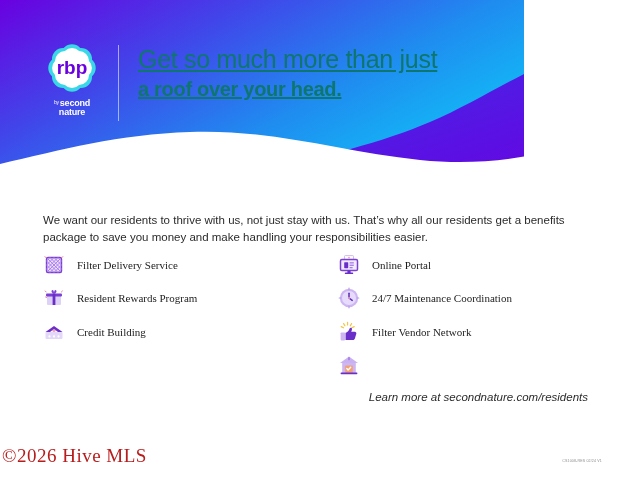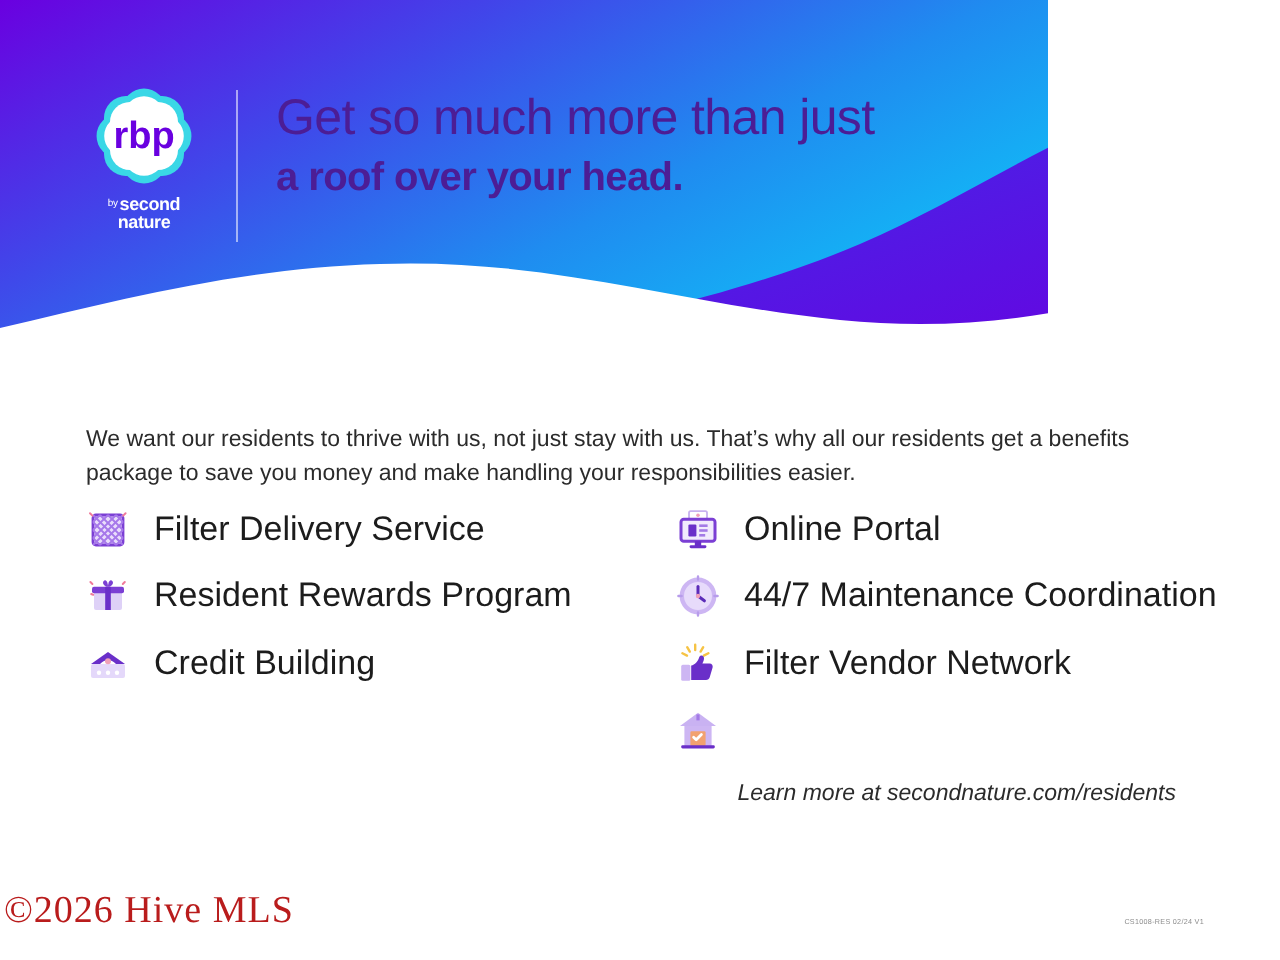--- a/index.html
+++ b/index.html
@@ -72,21 +72,22 @@
     background: rgba(255,255,255,0.55);
     z-index: 5;
   }
 
   
   .headline {
     position: absolute;
     left: 138px;
     top: 44px;
     z-index: 5;
-    color: #4c1d95;
+    color: #0f766e;
+    text-decoration: underline;
   }
   .headline-line1 {
     font-size: 25px;
     line-height: 30px;
     font-weight: 400;
     letter-spacing: -0.3px;
     white-space: nowrap;
   }
   .headline-line2 {
     font-size: 20px;
@@ -127,23 +128,24 @@
   }
   .benefit-icon {
     width: 22px;
     height: 22px;
     flex: 0 0 22px;
     margin-right: 12px;
     position: relative;
   }
   .benefit-icon svg { display: block; }
   .benefit-label {
-    font-size: 17px;
+    font-size: 11px;
     color: #1c1c1c;
     white-space: nowrap;
+    font-family: Liberation Serif, serif;
   }
 
   .learn-more {
     position: absolute;
     right: 52px;
     top: 391px;
     font-size: 11.5px;
     font-style: italic;
     color: #2b2b2b;
   }
@@ -301,21 +303,21 @@
       <span class="benefit-icon">
         <svg width="22" height="22" viewBox="0 0 22 22">
           <circle cx="11" cy="11" r="9.2" fill="#cdb6f3"></circle>
           <circle cx="11" cy="11" r="7" fill="#e7dbfb"></circle>
           <path d="M11 11 L11 6.2" stroke="#5b2bb8" stroke-width="1.5" stroke-linecap="round"></path>
           <path d="M11 11 L14.2 13.4" stroke="#5b2bb8" stroke-width="1.5" stroke-linecap="round"></path>
           <circle cx="11" cy="11" r="1.1" fill="#f0a0b8"></circle>
           <path d="M11 1.2 v1.6 M11 19.2 v1.6 M1.2 11 h1.6 M19.2 11 h1.6" stroke="#b79ceb" stroke-width="1.2" stroke-linecap="round"></path>
         </svg>
       </span>
-      <span class="benefit-label">44/7 Maintenance Coordination</span>
+      <span class="benefit-label">24/7 Maintenance Coordination</span>
     </div>
 
     <div class="benefit-row">
       <span class="benefit-icon">
         <svg width="22" height="22" viewBox="0 0 22 22">
           <path d="M9.6 1.4 v2.6 M5.6 2.6 l1.3 2.2 M13.6 2.6 l-1.3 2.2 M3.2 5.6 l2.3 1.2 M16.2 5.6 l-2.3 1.2" stroke="#f6c344" stroke-width="1.2" stroke-linecap="round"></path>
           <rect x="2.6" y="11.4" width="4.6" height="8" rx="0.8" fill="#cdb6f3"></rect>
           <path d="M7.6 11.8 c1.8 -0.4 3.4 -2.2 4 -4.2 0.4 -1.3 2.4 -1.2 2.4 0.5 0 1 -0.4 1.9 -0.8 2.6
                    h3.6 c1.1 0 1.8 1 1.5 2 l-1.4 4.8 c-0.25 0.9 -1 1.5 -1.9 1.5 H7.6 Z" fill="#6a2fc9"></path>
         </svg>

